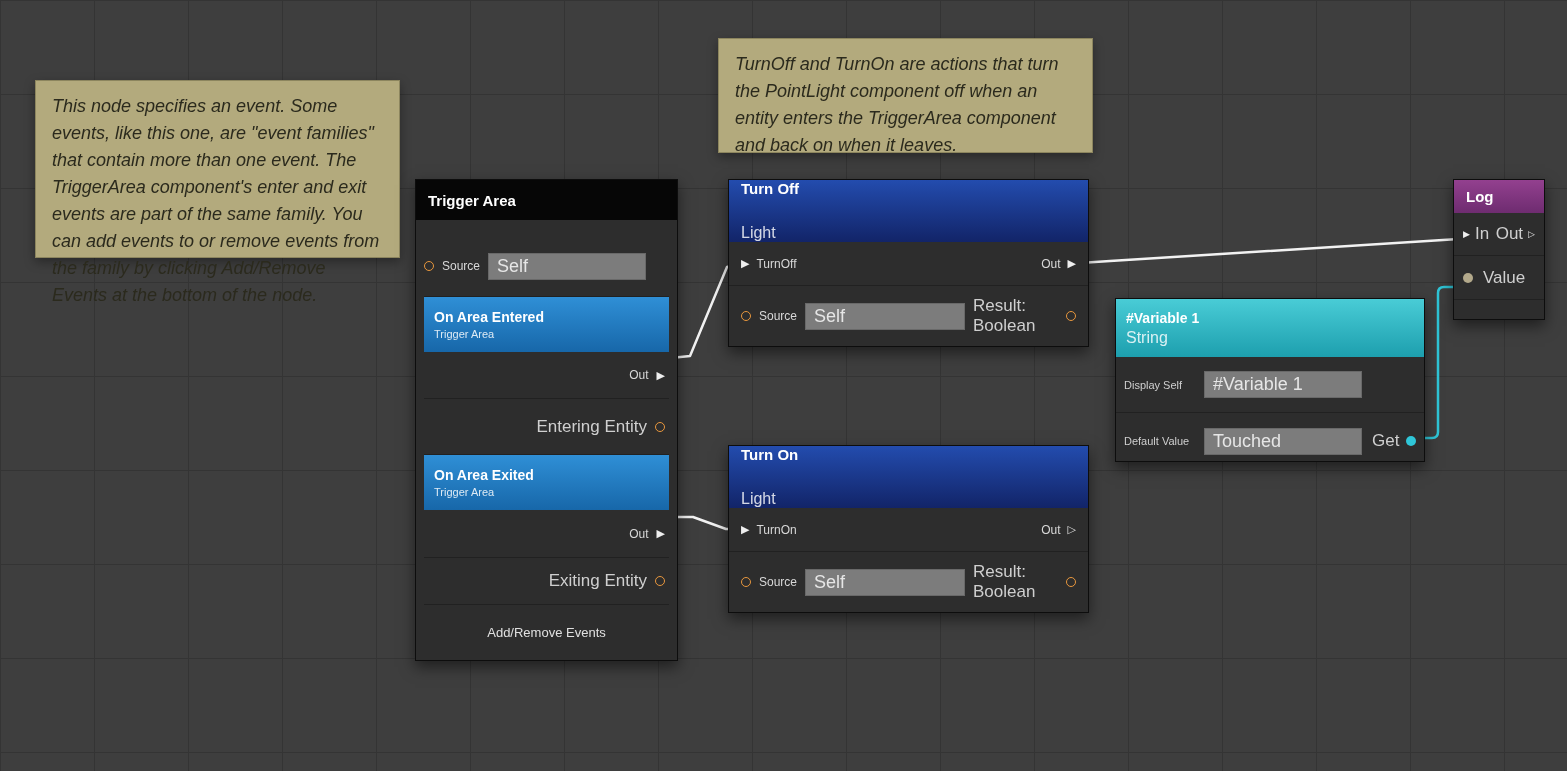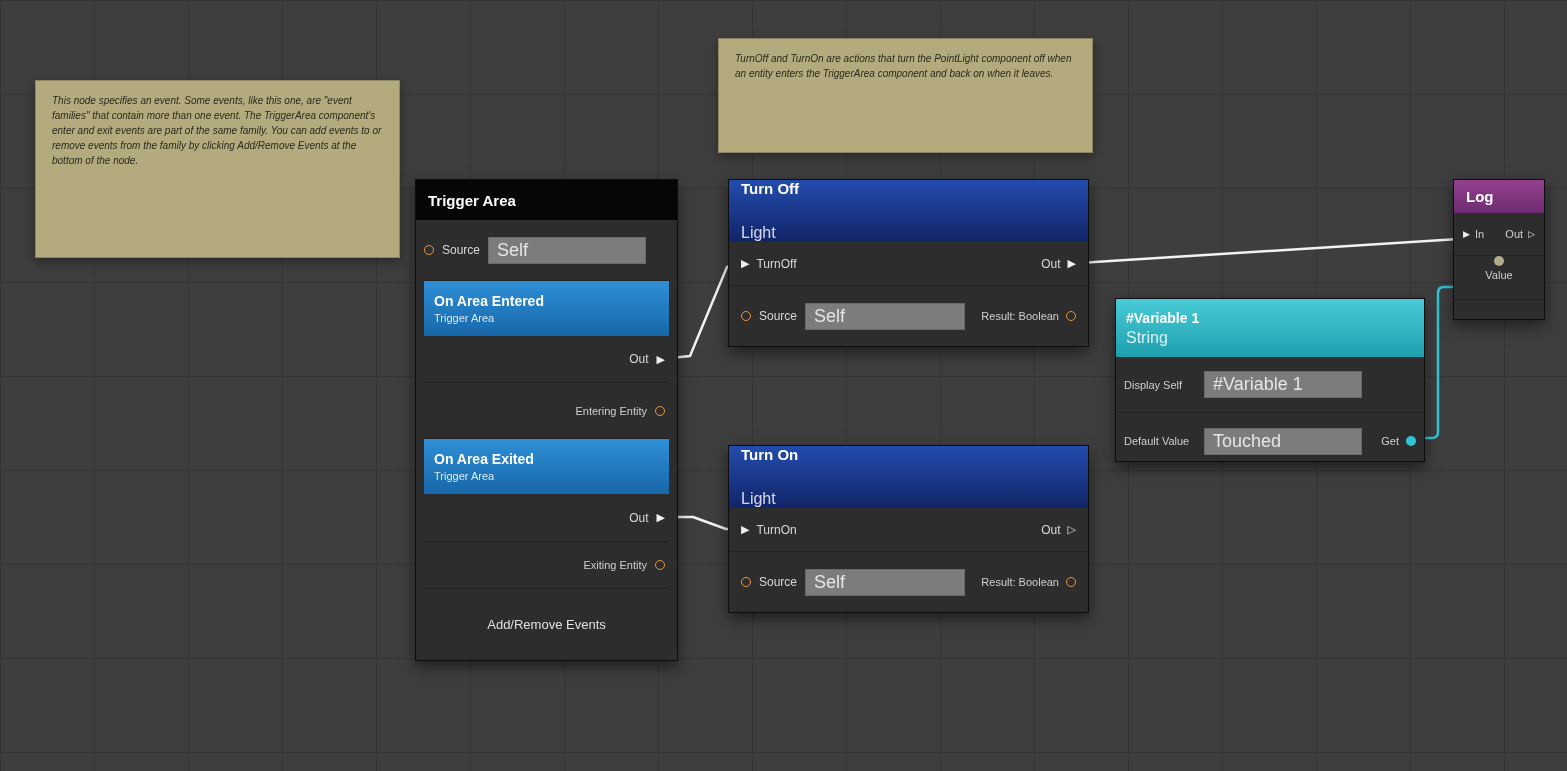--- a/index.html
+++ b/index.html
@@ -16,21 +16,21 @@
       linear-gradient(to right, #343434 1px, transparent 1px),
       linear-gradient(to bottom, #343434 1px, transparent 1px);
     background-size:94px 94px;
   }
   .wires { position:absolute; left:0; top:0; z-index:1; pointer-events:none; }
   .wire { fill:none; stroke-width:2.5; stroke-linecap:round; stroke-linejoin:round; }
 
   .comment {
     position:absolute; z-index:2;
     background:#b3aa7d; border:1px solid #8c855e;
-    color:#2b2a1d; font-style:italic; font-size:10px; line-height:1.5;
+    color:#2b2a1d; font-style:italic; font-size:18px; line-height:1.5;
     padding:12px 16px; box-shadow:0 4px 10px rgba(0,0,0,.35);
   }
 
   .node {
     position:absolute; z-index:3;
     background:#2d2d2d; border:1px solid #0d0d0d;
     box-shadow:0 6px 14px rgba(0,0,0,.5);
     color:#d6d6d6;
     display:flex; flex-direction:column;
   }
@@ -41,21 +41,21 @@
   .hdr-black    { background:#060606; }
   .hdr-action   { background:linear-gradient(#234cae, #122468);justify-content:space-between; }
   .hdr-event    { background:linear-gradient(#2f8fd6, #1767a9); }
   .hdr-variable { background:linear-gradient(#49ccd6, #1d9fae); }
   .hdr-log      { background:linear-gradient(#93408f, #6e2c70); }
 
   .row { display:flex; align-items:center; flex-shrink:0; }
   .sep-b { border-bottom:1px solid #212121; }
 
   .lbl { font-size:12px; color:#d8d8d8; }
-  .lbl-sm { font-size:11px; color:#cfcfcf; }
+  .lbl-sm { font-size:17px; color:#cfcfcf; }
 
   .tri { color:#efefef; font-size:11px; line-height:1; }
   .tri-dim { color:#e2e2e2; }
 
   .port-circle {
     width:10px; height:10px; border:1.5px solid #e8973d; border-radius:50%;
     display:inline-block; flex-shrink:0;
   }
   .dot { width:10px; height:10px; border-radius:50%; display:inline-block; flex-shrink:0; }
   .dot-cyan { background:#2fc6d8; }
@@ -83,42 +83,42 @@
   .src-row { gap:8px; padding:0 12px; height:60px; }
   .result-group { margin-left:auto; display:flex; align-items:center; gap:7px; }
 
   
   .var-row { gap:10px; padding:0 8px; height:56px; }
   .var-lbl { font-size:11px; color:#cfcfcf; width:70px; flex-shrink:0; }
   .get-group { margin-left:auto; display:flex; align-items:center; gap:7px; }
 
   
   .log-row { justify-content:space-between; padding:0 9px; height:43px; font-size:11px; }
-  .log-val { gap:3px; padding:0 9px; height:44px;flex-direction:column; }
+  .log-val { gap:10px; padding:0 9px; height:44px; }
 </style>
 </head>
 <body>
 
 <div class="canvas">
 
   <svg class="wires" width="1567" height="771" viewBox="0 0 1567 771">
     <path class="wire" d="M661,359 L690,356 L727,267 L742,263" stroke="#f2f2f2"></path>
     <path class="wire" d="M661,517 L693,517 L726,529 L742,529" stroke="#f2f2f2"></path>
     <path class="wire" d="M1080,263 L1110,261 L1443,240 L1459,239" stroke="#f2f2f2"></path>
     <path class="wire" d="M1412,438 L1432,438 Q1438,438 1438,432 L1438,293 Q1438,287 1444,287 L1458,287" stroke="#2fc6d8"></path>
   </svg>
 
   <div class="comment" style="left:35px; top:80px; width:365px; height:178px;">
     <span>This node specifies an event. Some events, like this one, are "event families" that contain more than one event. The TriggerArea component's enter and exit events are part of the same family. You can add events to or remove events from the family by clicking Add/Remove Events at the bottom of the node.</span>
   </div>
   <div class="comment" style="left:718px; top:38px; width:375px; height:115px;">
     <span>TurnOff and TurnOn are actions that turn the PointLight component off when an entity enters the TriggerArea component and back on when it leaves.</span>
   </div>
 
-  <div class="node" style="left:415px; top:179px; width:263px; height:482px;">
+  <div class="node" style="left:415px; top:179px; width:263px; height:482px;gap:16px;">
     <div class="node-header hdr-black" style="height:40px;">
       <span class="node-title">Trigger Area</span>
     </div>
     <div class="ta-body">
       <div class="row ta-source sep-b">
         <span class="port-circle"></span>
         <span class="lbl">Source</span>
         <input class="field" style="width: 158px;" value="Self">
       </div>
 

